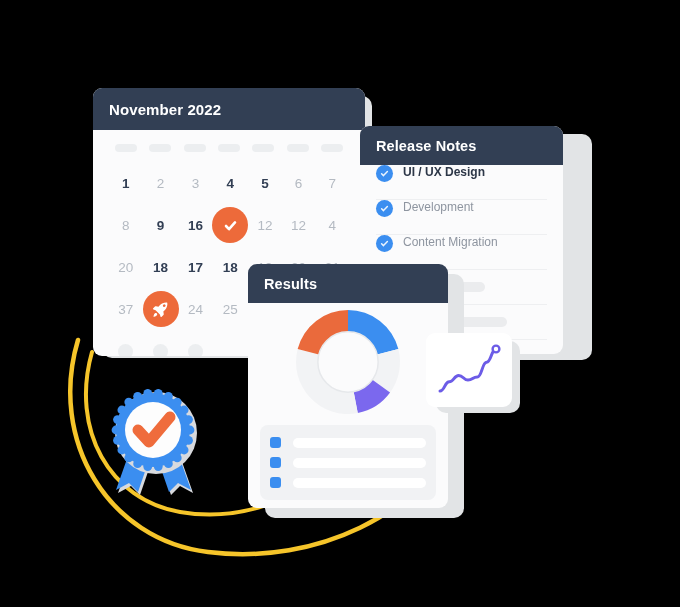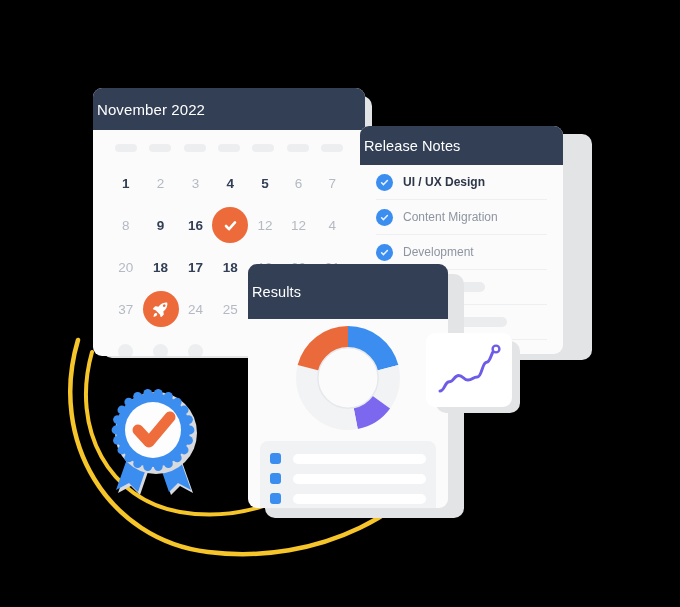--- a/index.html
+++ b/index.html
@@ -25,25 +25,25 @@
   .card {
     position: absolute;
     background: #fbfbfc;
     border-radius: 9px;
     overflow: hidden;
   }
   .card-header {
     background: #323f54;
     color: #ffffff;
     font-size: 15px;
-    font-weight: normal;
+    font-weight: bold;
     letter-spacing: .1px;
     display: flex;
     align-items: center;
-    padding-left: 4px;
+    padding-left: 16px;
     box-sizing: border-box;
   }
 
   
   .arcs {
     position: absolute;
     left: 0; top: 0;
     width: 680px; height: 607px;
     pointer-events: none;
   }
@@ -93,21 +93,20 @@
     justify-content: center;
   }
 
   
   #release-backcard { left: 392px; top: 134px; width: 200px; height: 226px; }
   #release-card { left: 360px; top: 126px; width: 203px; height: 228px; }
   #release-card .card-header { height: 39px; font-size: 14.5px; }
   .rn-body { padding: 0 16px; }
   .rn-row {
     display: flex;
-    align-items: center;
     height: 34px;
     border-bottom: 1px solid #eeeff1;
   }
   .rn-check {
     width: 17px; height: 17px;
     border-radius: 50%;
     background: #3b8ef0;
     flex: 0 0 auto;
     margin-right: 10px;
     display: flex;
@@ -131,21 +130,21 @@
   }
   .rn-ph-bar {
     height: 10px;
     border-radius: 5px;
     background: #ebecee;
   }
 
   
   #results-backcard { left: 265px; top: 274px; width: 199px; height: 244px; }
   #results-card { left: 248px; top: 264px; width: 200px; height: 244px; }
-  #results-card .card-header { height: 55px; font-size: 14.5px; }
+  #results-card .card-header { height: 39px; font-size: 14.5px; }
   .res-chart {
     height: 118px;
     display: flex;
     align-items: center;
     justify-content: center;
   }
   .res-list {
     margin: 4px 12px 0 12px;
     background: #f1f2f4;
     border-radius: 8px;
@@ -330,29 +329,29 @@
             </svg>
           </div>
           <span class="rn-label active">UI / UX Design</span>
         </div>
         <div class="rn-row">
           <div class="rn-check">
             <svg width="11" height="11" viewBox="0 0 11 11" fill="none">
               <path d="M2.6 5.7 L4.5 7.6 L8.4 3.5" stroke="#ffffff" stroke-width="1.5" stroke-linecap="round" stroke-linejoin="round" opacity="0.9"></path>
             </svg>
           </div>
-          <span class="rn-label">Content Migration</span>
+          <span class="rn-label">Development</span>
         </div>
         <div class="rn-row">
           <div class="rn-check">
             <svg width="11" height="11" viewBox="0 0 11 11" fill="none">
               <path d="M2.6 5.7 L4.5 7.6 L8.4 3.5" stroke="#ffffff" stroke-width="1.5" stroke-linecap="round" stroke-linejoin="round" opacity="0.9"></path>
             </svg>
           </div>
-          <span class="rn-label">Development</span>
+          <span class="rn-label">Content Migration</span>
         </div>
         <div class="rn-ph-row">
           <div class="rn-ph-sq"></div>
           <div class="rn-ph-bar" style="width: 82px;"></div>
         </div>
         <div class="rn-ph-row">
           <div class="rn-ph-sq"></div>
           <div class="rn-ph-bar" style="width: 104px;"></div>
         </div>
       </div>

